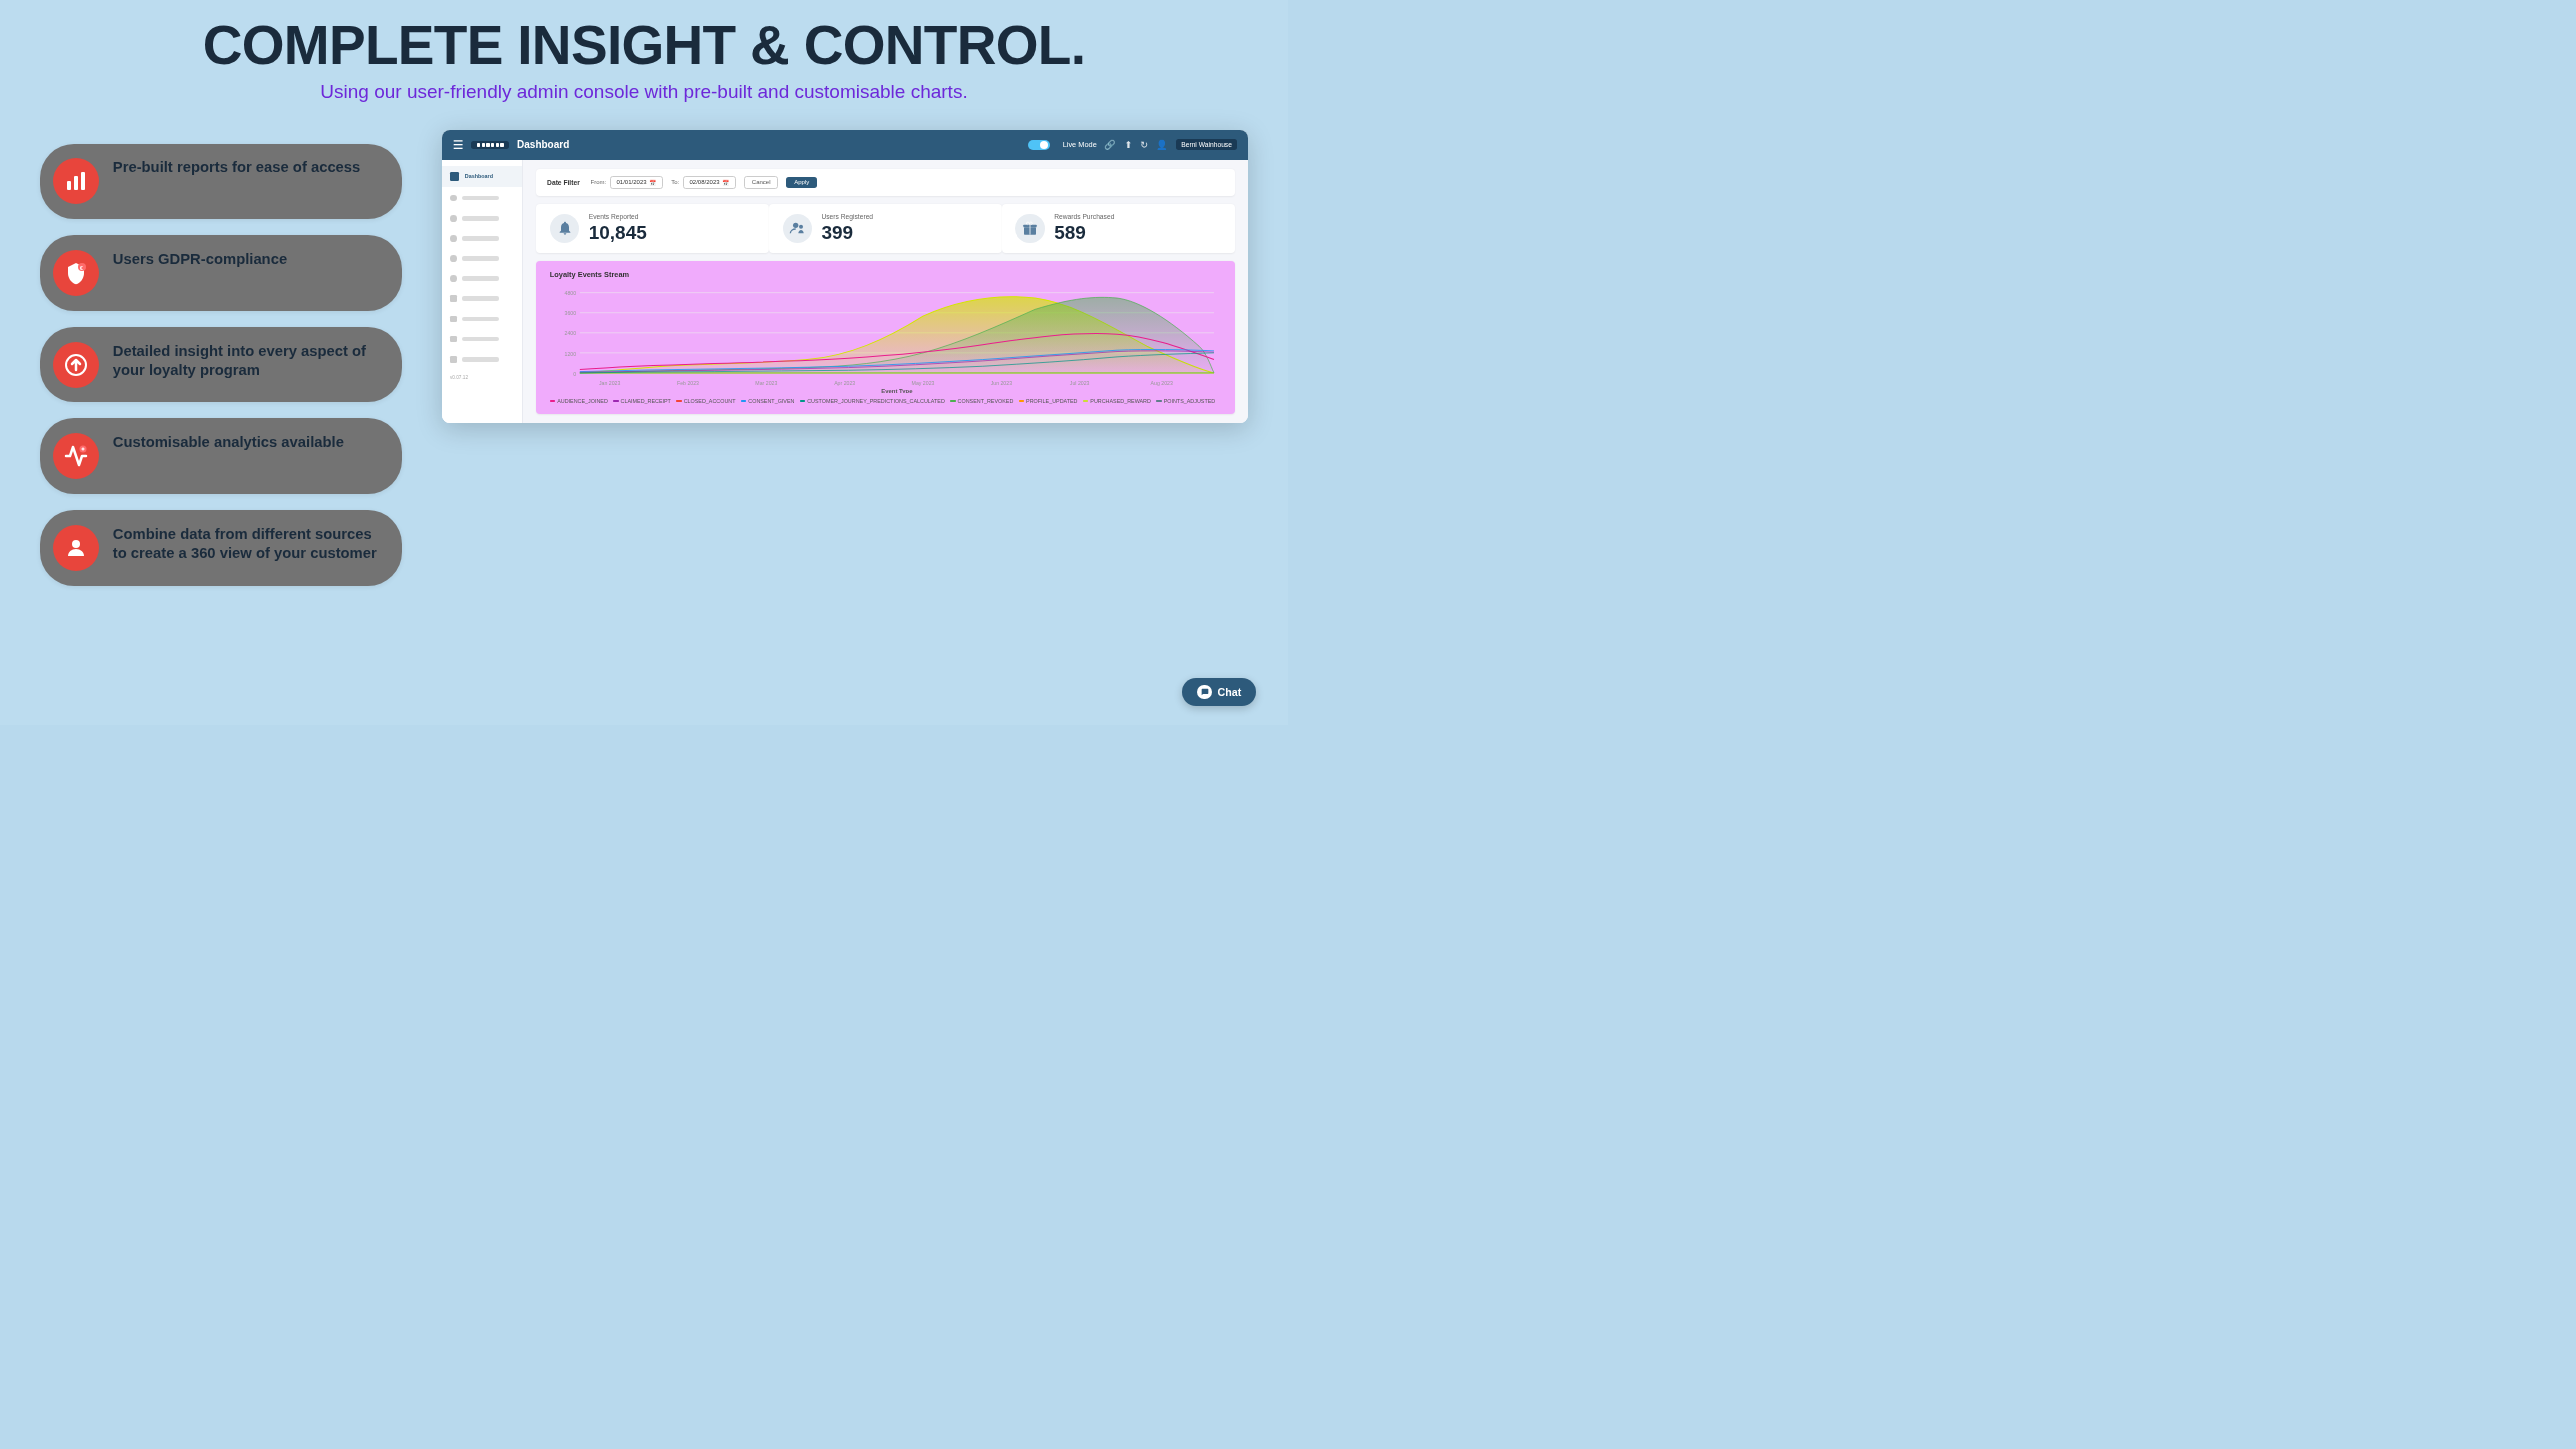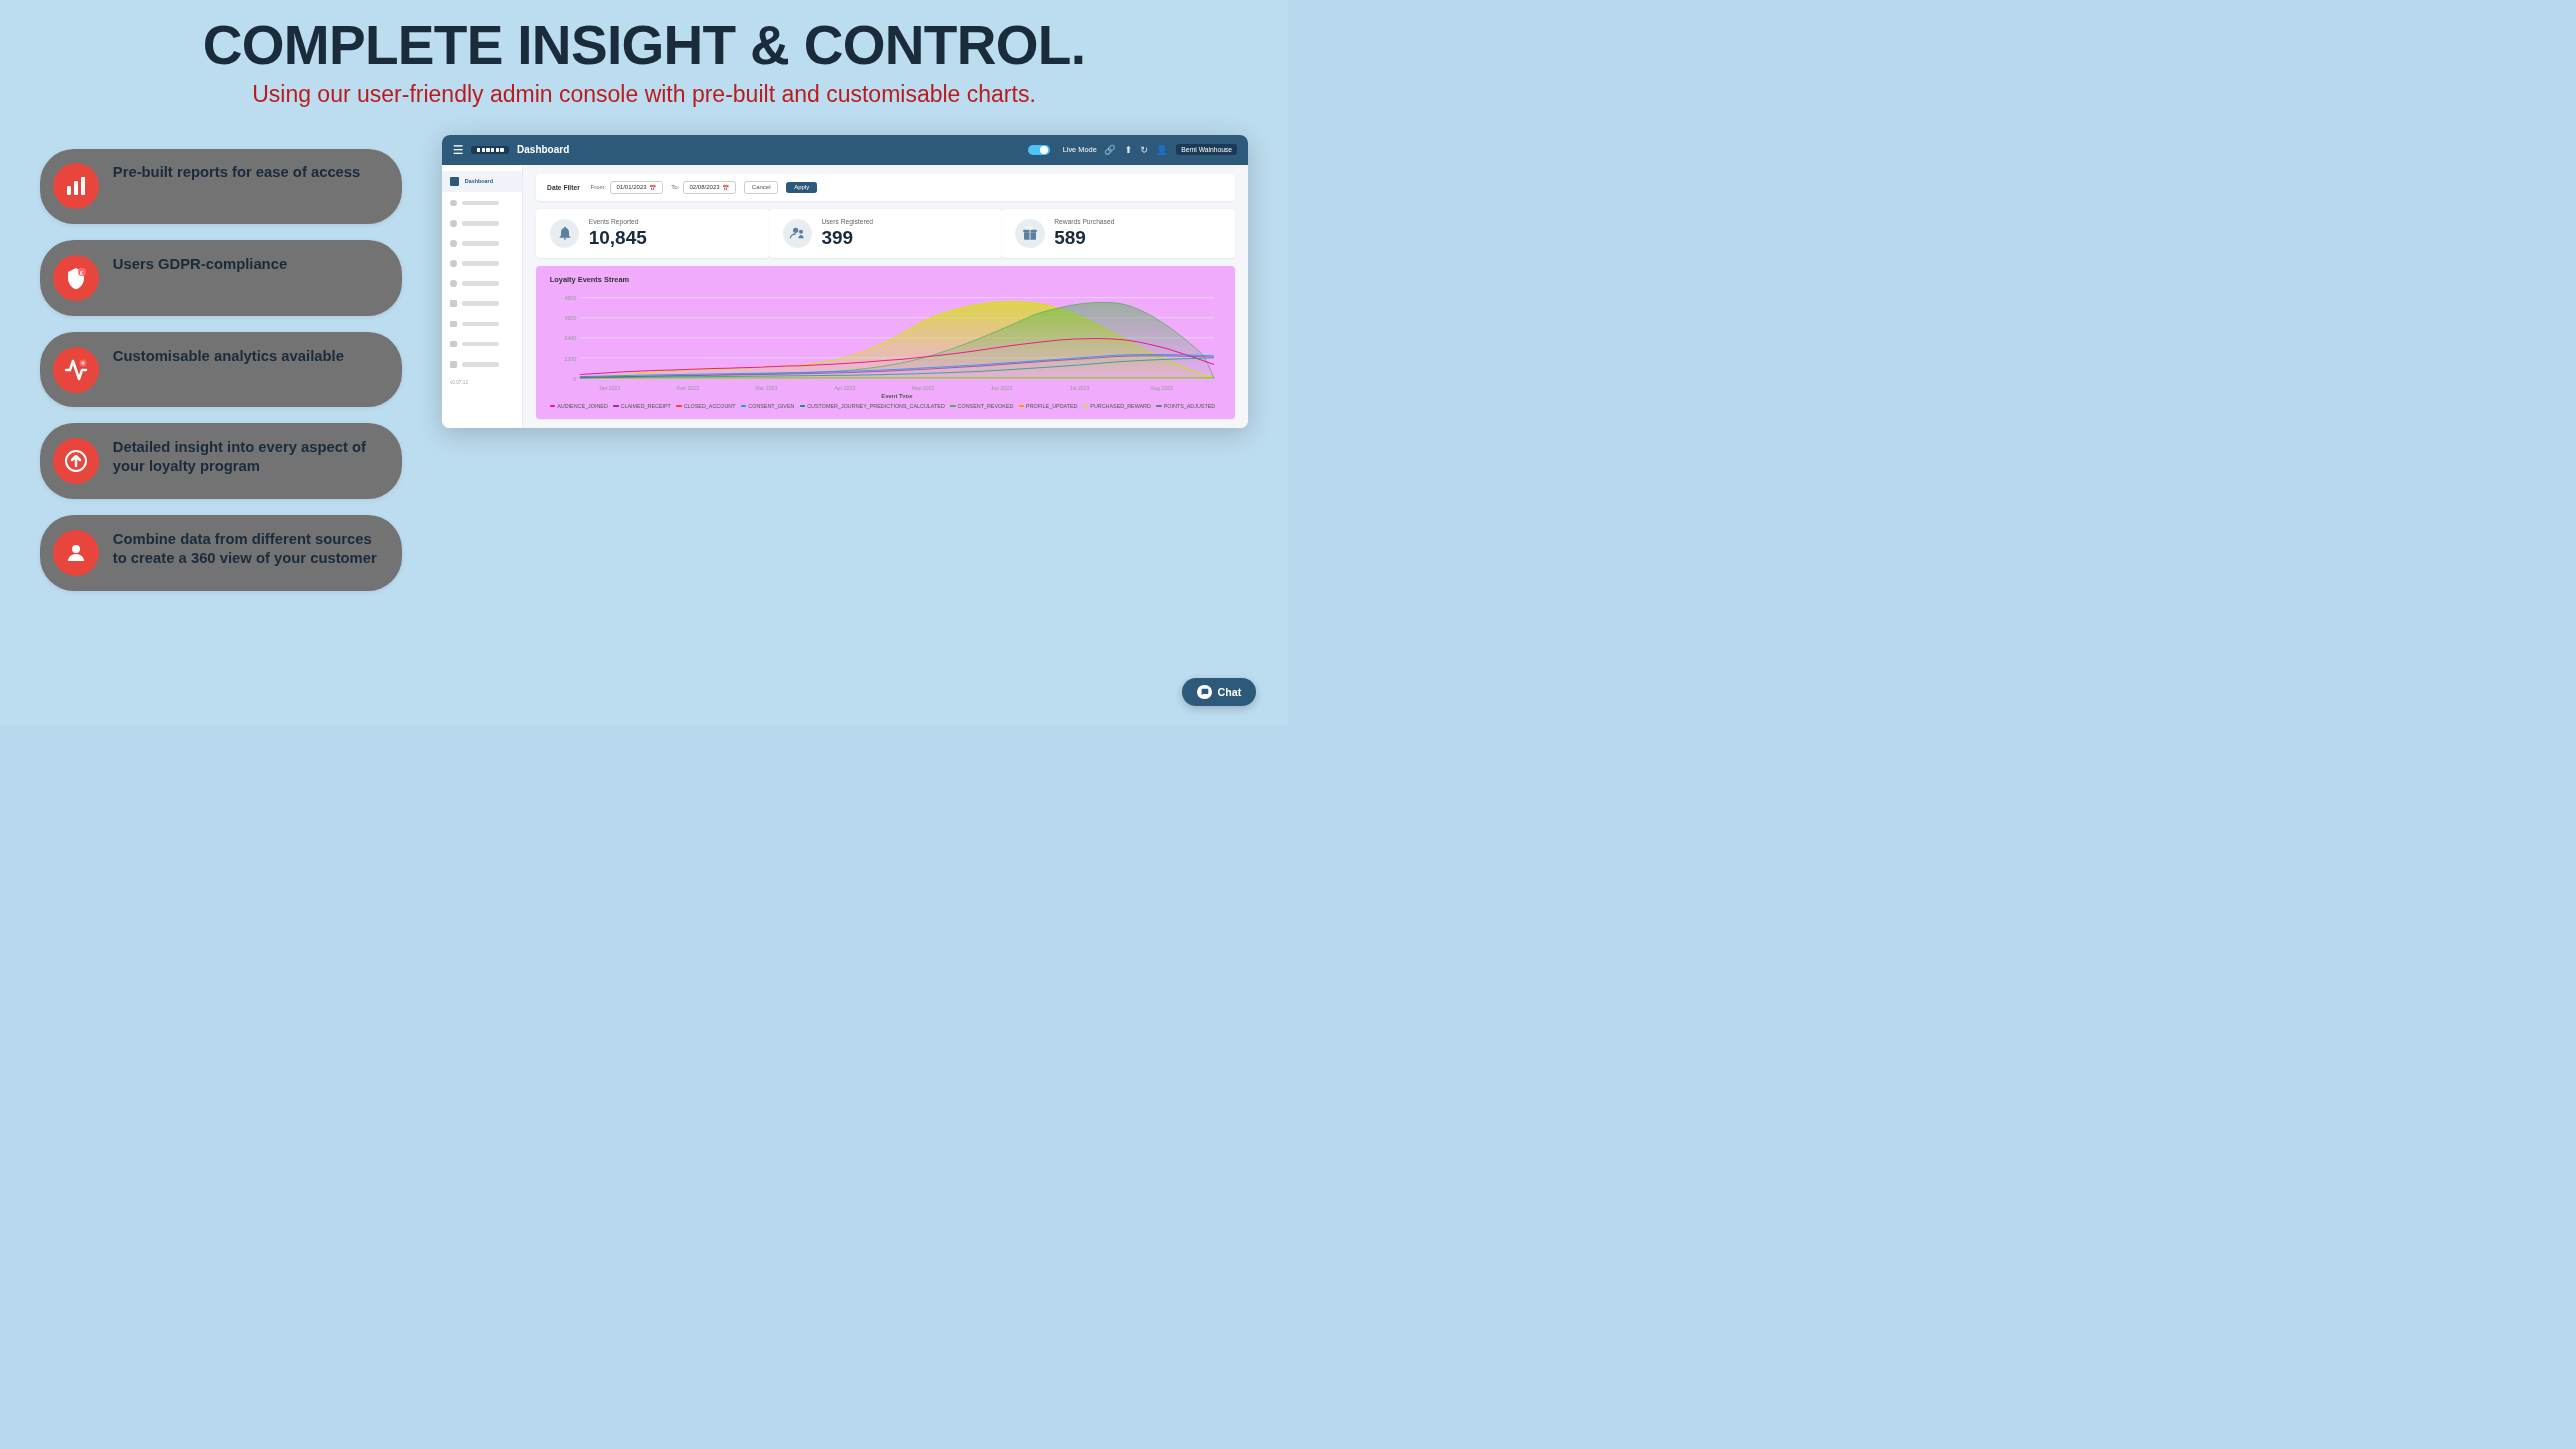--- a/index.html
+++ b/index.html
@@ -28,22 +28,22 @@
       margin-bottom: 13.4px;
     }
     .main-title {
       font-size: 55px;
       font-weight: 900;
       color: #1a2b3c;
       letter-spacing: -0.7px;
       line-height: 1.05;
     }
     .subtitle {
-      font-size: 23px;
-      color: #b91c1c;
+      font-size: 19px;
+      color: #6d28d9;
       margin-top: 6.7px;
       font-weight: 400;
     }
 
     
     .content-area {
       display: flex;
       flex-direction: row;
       width: 100%;
       padding: 0 40px;
@@ -438,37 +438,37 @@
             <circle cx="18" cy="6" r="4" fill="#ff6b6b"></circle>
             <text x="16" y="9" font-size="5" fill="white" font-weight="bold">€</text>
           </svg>
         </div>
         <span class="feature-text">Users GDPR-compliance</span>
       </div>
 
       <div class="feature-item">
         <div class="feature-icon-circle">
           <svg viewBox="0 0 24 24" xmlns="http://www.w3.org/2000/svg">
+            <circle cx="12" cy="12" r="10" fill="none" stroke="white" stroke-width="2"></circle>
+            <path d="M12 17V7M8 11l4-4 4 4" stroke="white" stroke-width="2.5" fill="none" stroke-linecap="round" stroke-linejoin="round"></path>
+          </svg>
+        </div>
+        <span class="feature-text">Detailed insight into every aspect of your loyalty program</span>
+      </div>
+
+      <div class="feature-item">
+        <div class="feature-icon-circle">
+          <svg viewBox="0 0 24 24" xmlns="http://www.w3.org/2000/svg">
             <path d="M22 12h-4l-3 9L9 3l-3 9H2" stroke="white" stroke-width="2.5" fill="none" stroke-linecap="round" stroke-linejoin="round"></path>
             <circle cx="19" cy="5" r="3.5" fill="#ff6b6b"></circle>
             <line x1="17.5" y1="5" x2="20.5" y2="5" stroke="white" stroke-width="1.2"></line>
             <line x1="19" y1="3.5" x2="19" y2="6.5" stroke="white" stroke-width="1.2"></line>
           </svg>
         </div>
         <span class="feature-text">Customisable analytics available</span>
-      </div>
-
-      <div class="feature-item">
-        <div class="feature-icon-circle">
-          <svg viewBox="0 0 24 24" xmlns="http://www.w3.org/2000/svg">
-            <circle cx="12" cy="12" r="10" fill="none" stroke="white" stroke-width="2"></circle>
-            <path d="M12 17V7M8 11l4-4 4 4" stroke="white" stroke-width="2.5" fill="none" stroke-linecap="round" stroke-linejoin="round"></path>
-          </svg>
-        </div>
-        <span class="feature-text">Detailed insight into every aspect of your loyalty program</span>
       </div>
 
       <div class="feature-item">
         <div class="feature-icon-circle">
           <svg viewBox="0 0 24 24" xmlns="http://www.w3.org/2000/svg">
             <circle cx="12" cy="8" r="4" fill="white"></circle>
             <path d="M4 20c0-4 3.58-7 8-7s8 3 8 7" fill="white"></path>
           </svg>
         </div>
         <span class="feature-text">Combine data from different sources to create a 360 view of your customer</span>

